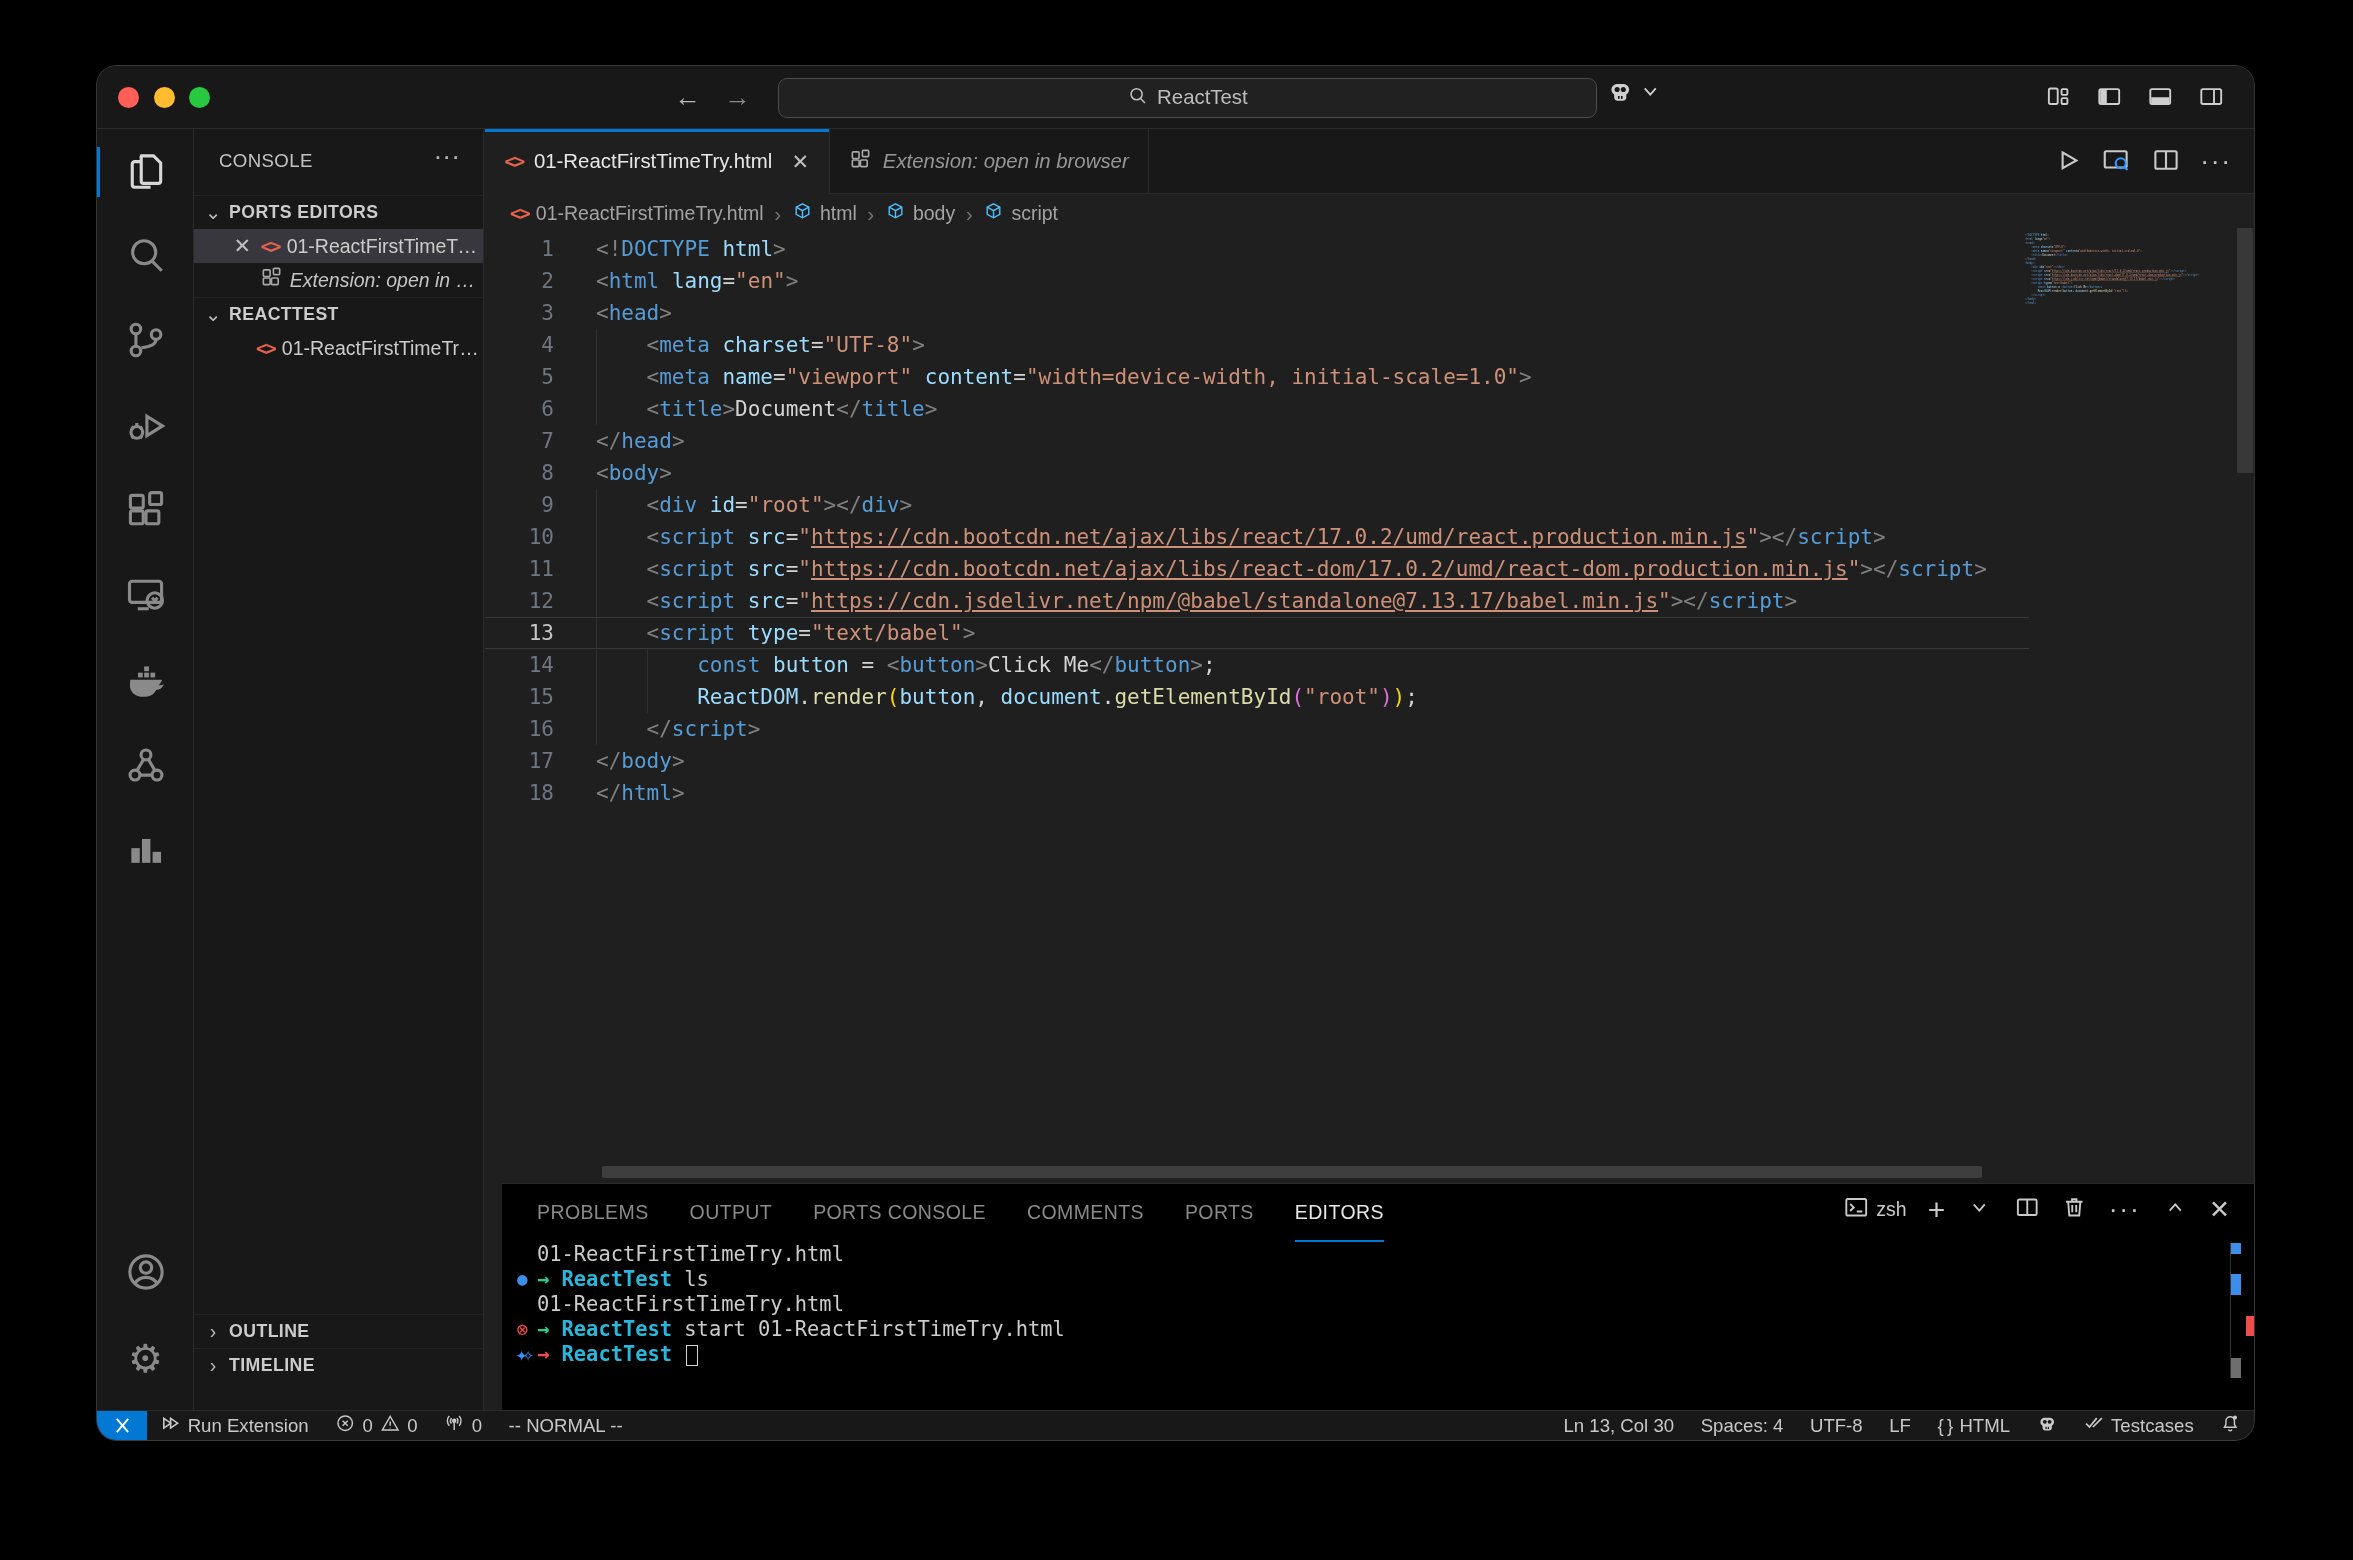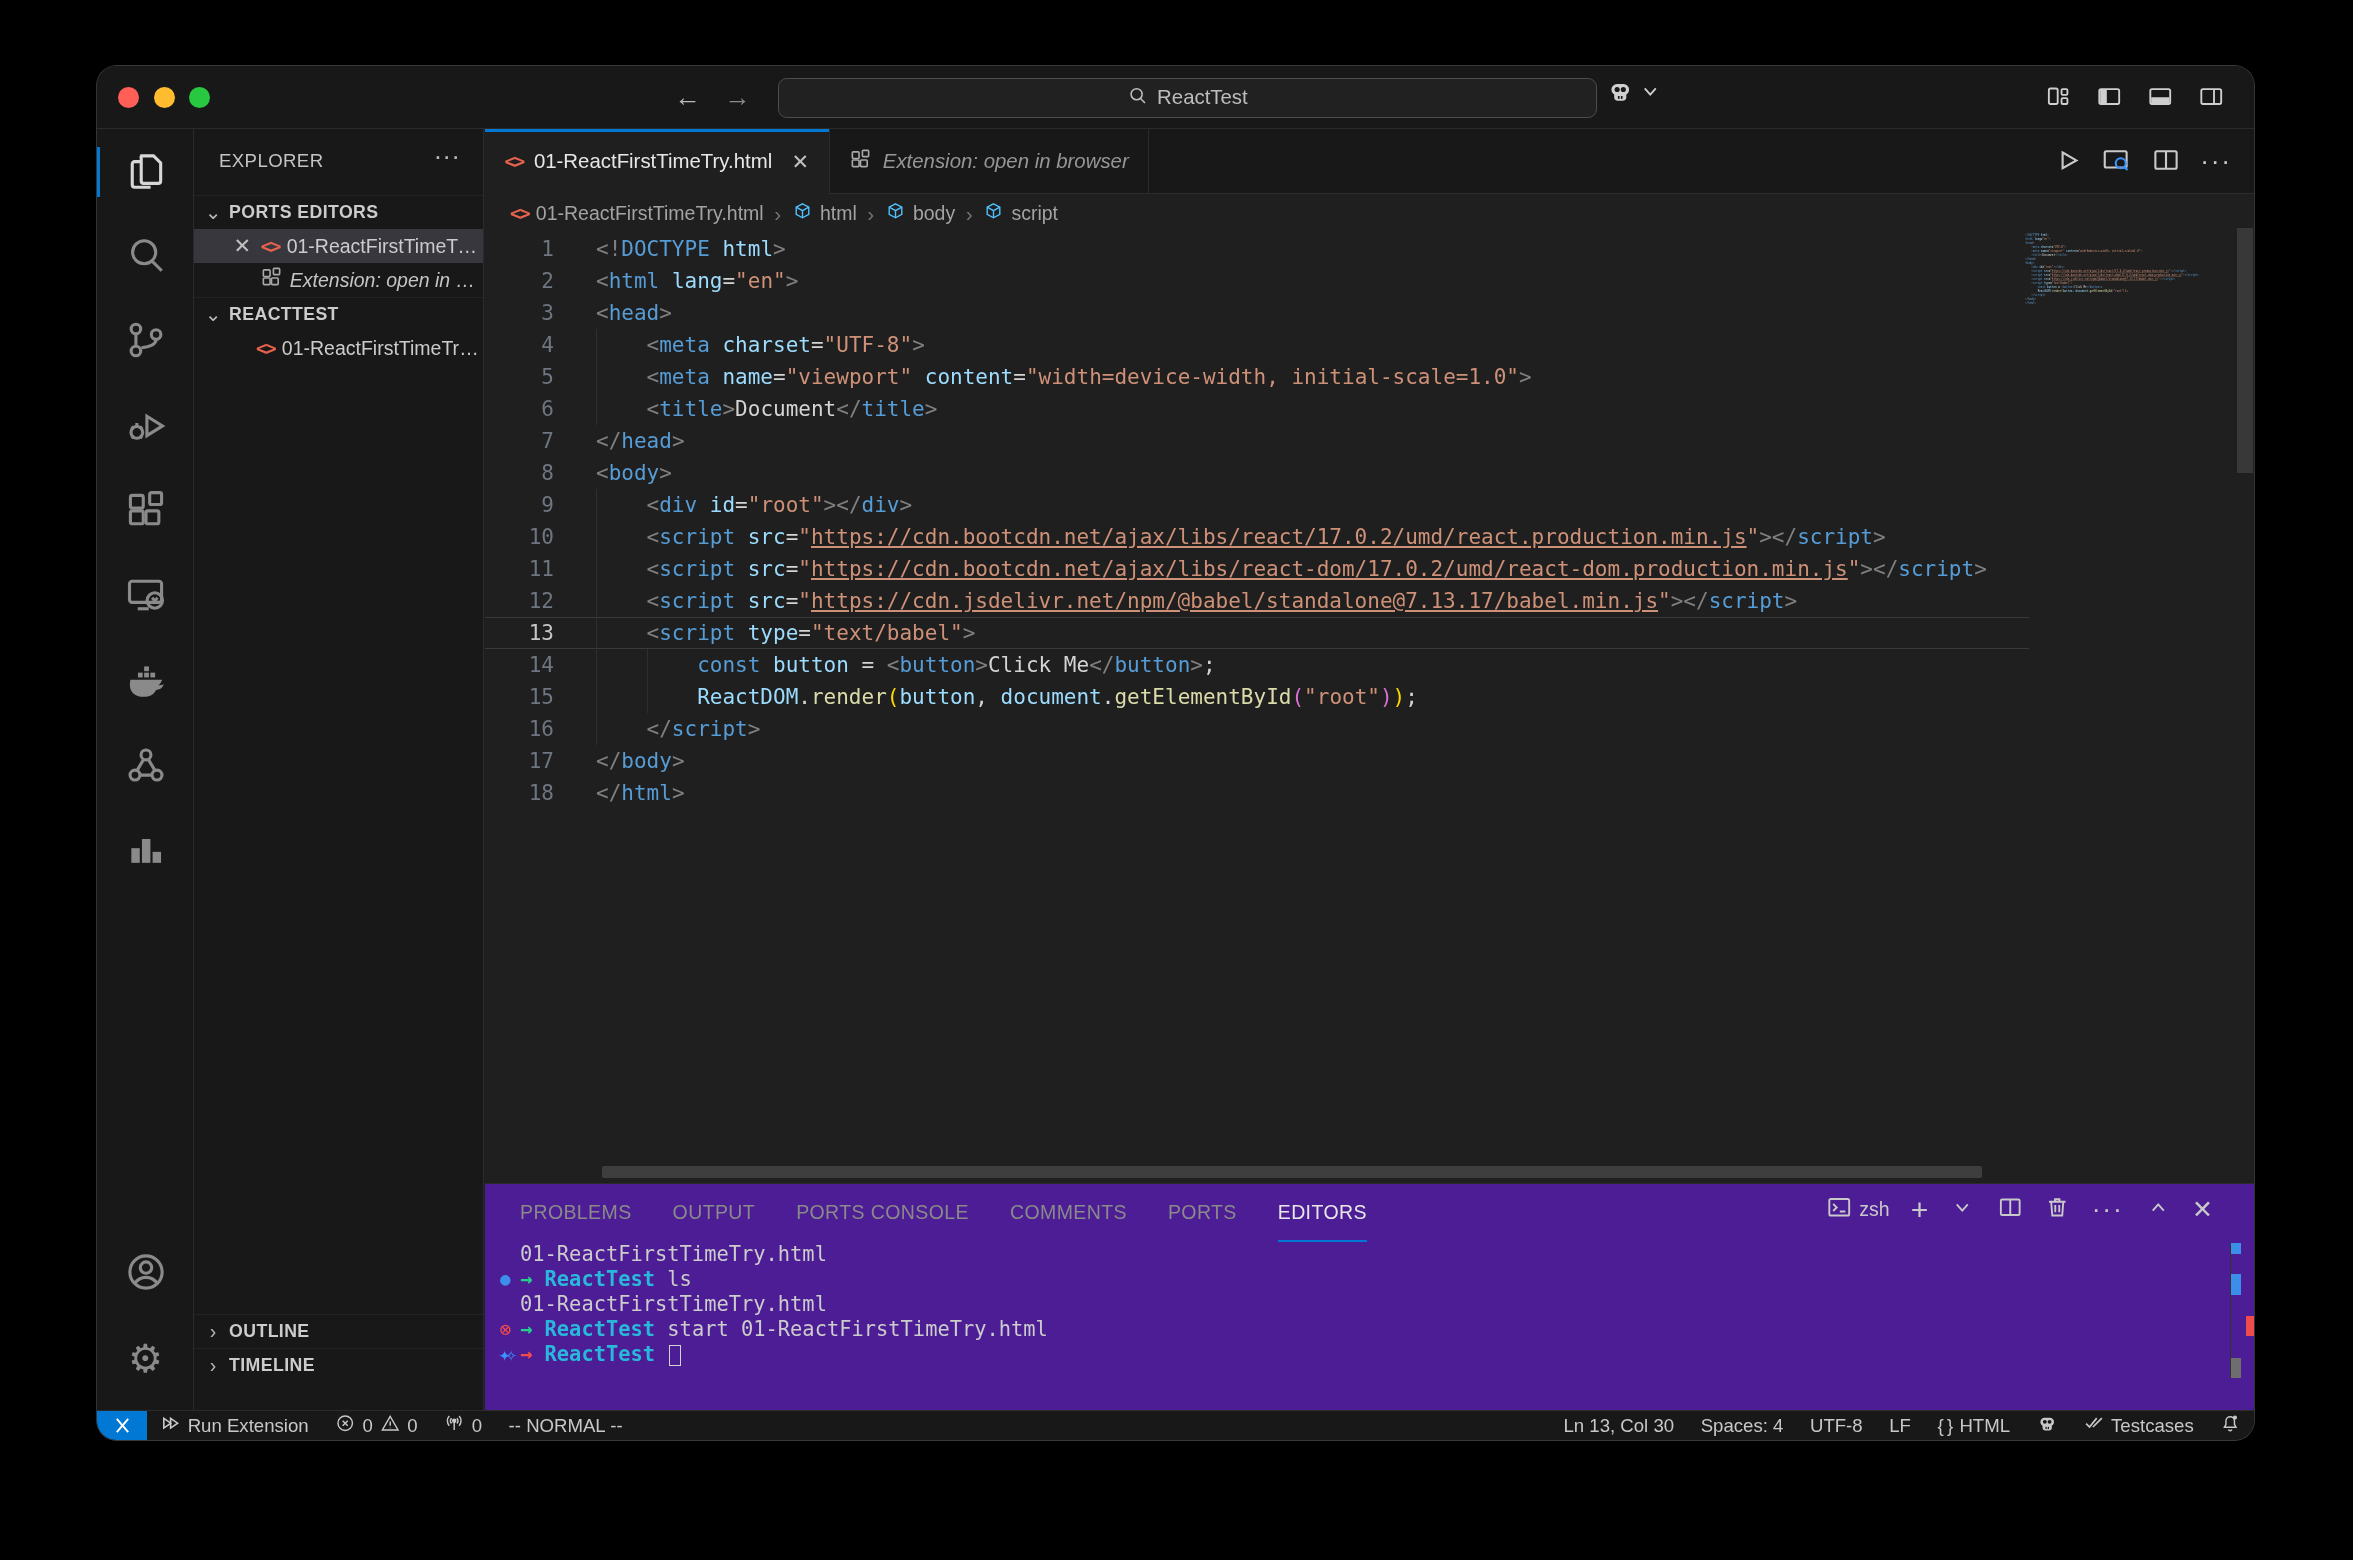--- a/index.html
+++ b/index.html
@@ -108,22 +108,22 @@
              overflow:hidden; }
   .minimap-inner { transform:scale(0.125); transform-origin:0 0;
                    font-family:"DejaVu Sans Mono",monospace; font-size:21px;
                    line-height:32px; white-space:pre; width:1681px; }
   .vscroll { position:absolute; left:1752px; top:99px; width:16px; height:245px;
              background:rgba(121,121,121,.28); }
   .hscroll { position:absolute; left:117px; top:1037px; width:1380px; height:11.5px;
              background:rgba(121,121,121,.35); border-radius:1.8px; }
 
   
-  .panel { position:absolute; left:0; bottom:0; width:100%; height:227px;
-           background:#4c1d95; border-top:0.9px solid #2b2b2b; }
+  .panel { position:absolute; left:17px; bottom:0; width:100%; height:227px;
+           background:#000000; border-top:0.9px solid #2b2b2b; }
   .panel-tabs { position:absolute; left:35px; top:0; height:58px; display:flex;
                 gap:41px; align-items:center; font-size:19.5px; color:#8a8a8a;
                 letter-spacing:0.4px; }
   .panel-tab { height:58px; display:flex; align-items:center; border-bottom:2.7px solid transparent; }
   .panel-tab.active { color:#e7e7e7; border-bottom-color:#0078d4; }
   .panel-actions { position:absolute; right:42px; top:8.8px; display:flex; gap:21px;
                    align-items:center; color:#c9c9c9; font-size:19.5px; }
   .panel-actions .ibtn svg { width:26.5px; height:26.5px; }
   .zsh-group { display:flex; gap:7px; align-items:center; }
 
@@ -293,21 +293,21 @@
               <path d="M5.8 18.4a7.3 7.3 0 0 1 12.4 0"></path>
             </svg></span>
         </div>
         <div class="act-item">
           <span class="ibtn"><span class="gear-glyph">⚙</span></span>
         </div>
       </div>
   </div>
 
   <div class="sidebar">
-    <div class="sb-title">EXPLORER</div>
+    <div class="sb-title">CONSOLE</div>
     <div class="sb-actions">···</div>
     <div class="oe-wrap" id="sb-sections">
         <div class="sb-sect-h">
           <span class="chev">⌄</span>
           <span>PORTS EDITORS</span>
         </div>
         <div class="sb-row selected">
           <span class="close-slot">✕</span>
           <span><span class="fileicon">&lt;&gt;</span></span>
           <span class="label">01-ReactFirstTimeTry.html</span>

